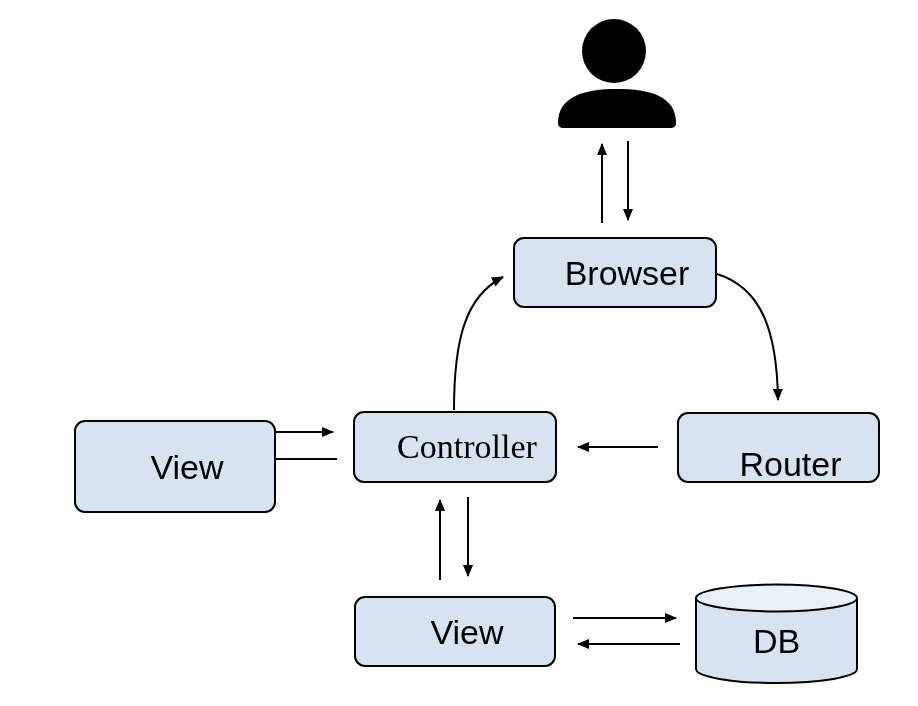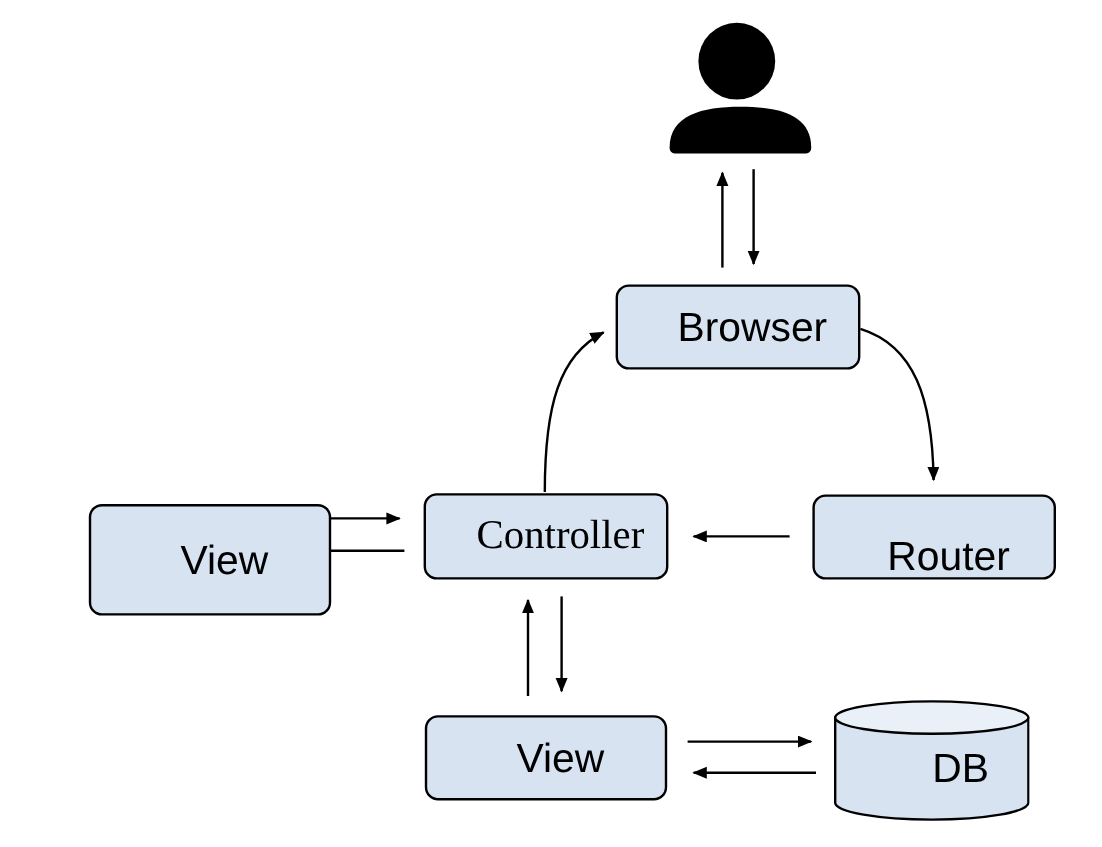--- a/index.html
+++ b/index.html
@@ -53,21 +53,20 @@
     position: absolute;
     left: 0;
     top: 14px;
     width: 163px;
     height: 88px;
     display: flex;
     align-items: center;
     justify-content: center;
     font-size: 34px;
     color: #000000;
-    padding-left: 24px;
   }
   .user-wrap {
     position: absolute;
     left: 545px;
     top: 14px;
     width: 145px;
     height: 118px;
   }
 </style>
 </head>

